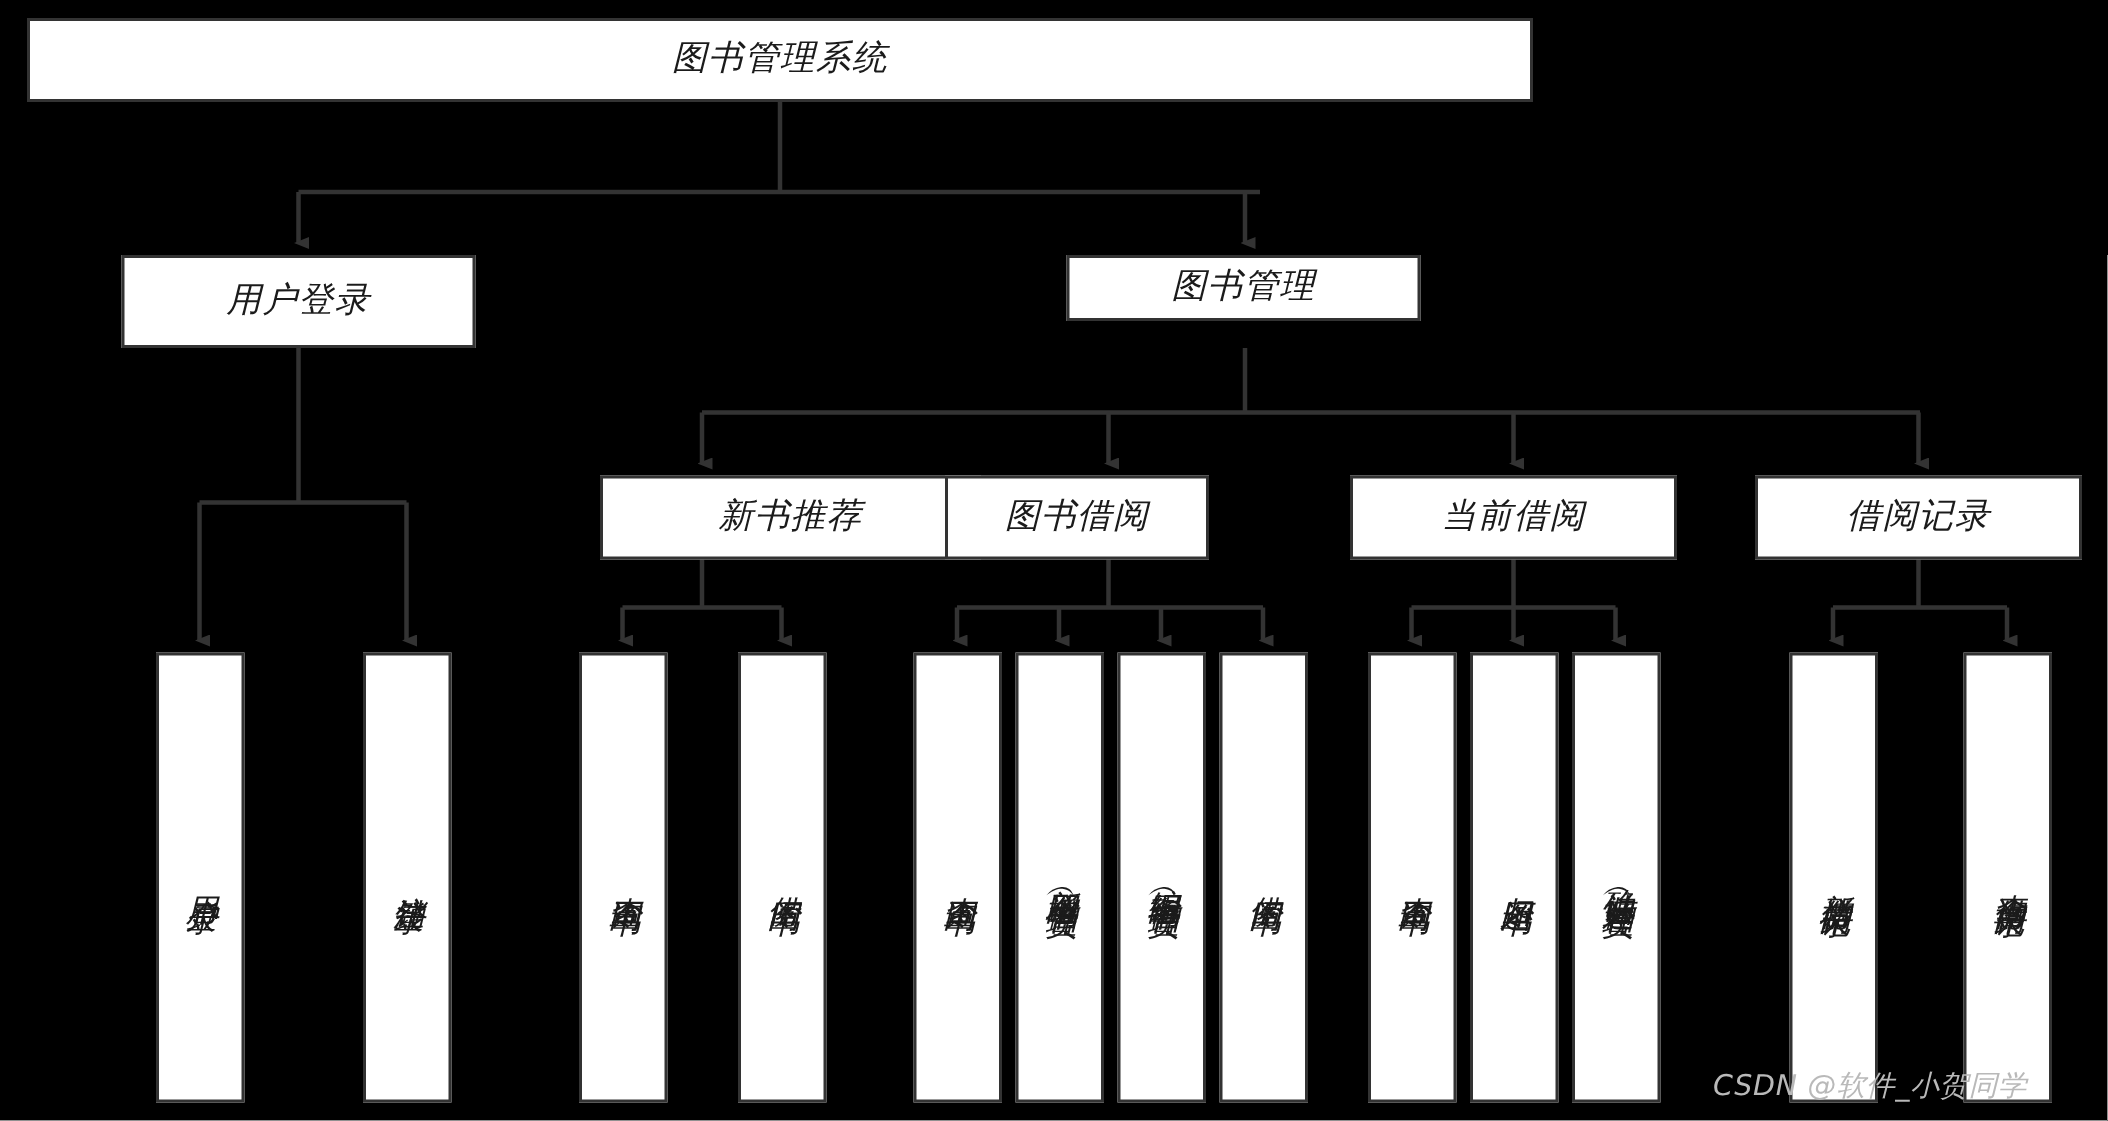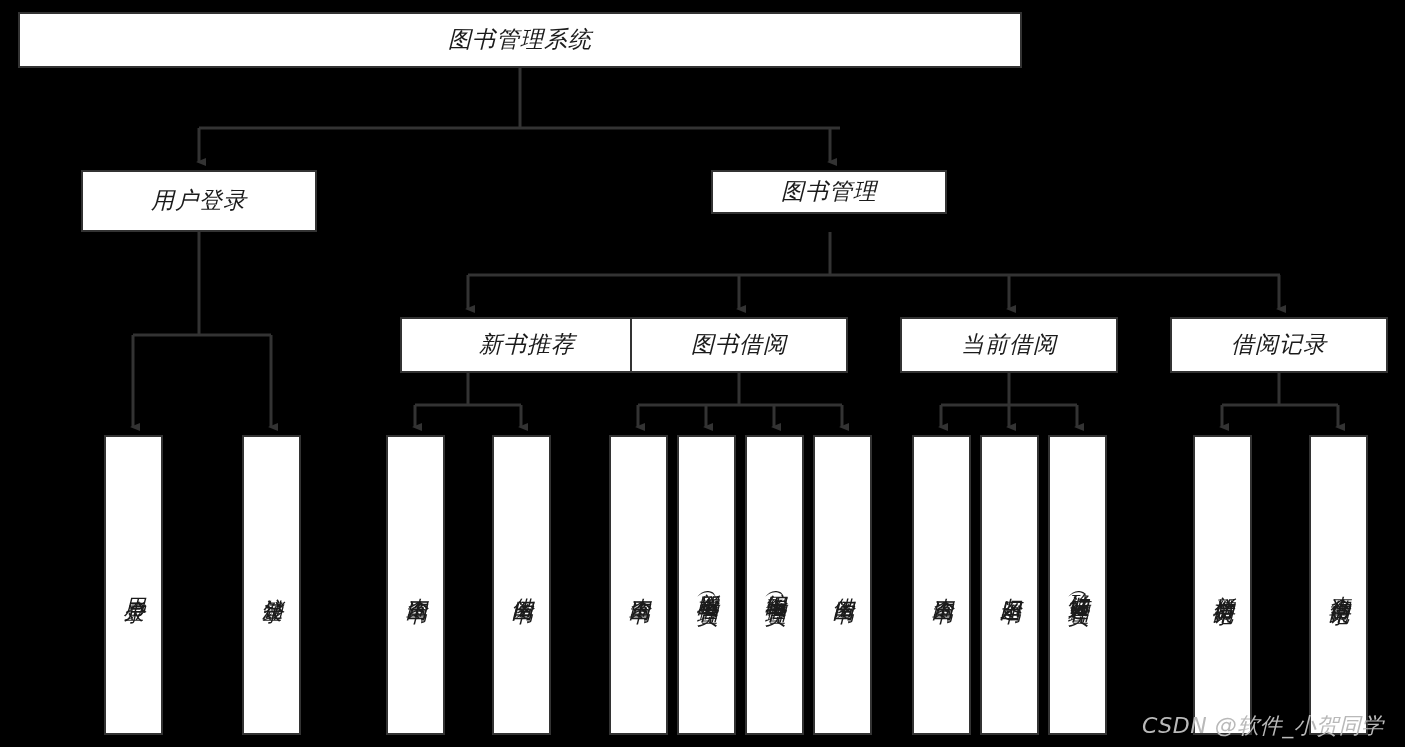--- a/index.html
+++ b/index.html
@@ -57,21 +57,21 @@
   .node.leaf .vtext {
     writing-mode: vertical-rl;
     text-orientation: upright;
     display: block;
     max-height: 100%;
   }
   .watermark {
     position: absolute;
     left: 1142px;
     top: 711px;
-    font-size: 22px;
+    font-size: 19px;
     color: #b9b9b9;
     white-space: nowrap;
     letter-spacing: 0.5px;
   }
 </style>
 </head>
 <body>
 
 <div id="canvas">
 
@@ -132,21 +132,21 @@
   <div class="node horiz" style="left:81px; top:170px; width:236px; height:62px;">
     <span>用户登录</span>
   </div>
   <div class="node horiz" style="left:711px; top:170px; width:236px; height:44px;">
     <span>图书管理</span>
   </div>
 
   <div class="node horiz" style="left:360px; top:317px; width:254px; height:56px;margin-left:40px;">
     <span>新书推荐</span>
   </div>
-  <div class="node horiz" style="left:630px; top:317px; width:218px; height:56px;">
+  <div class="node horiz" style="left:630px; top:317px; width:176px; height:56px;">
     <span>图书借阅</span>
   </div>
   <div class="node horiz" style="left:900px; top:317px; width:218px; height:56px;text-align:center;">
     <span>当前借阅</span>
   </div>
   <div class="node horiz" style="left:1170px; top:317px; width:218px; height:56px;">
     <span>借阅记录</span>
   </div>
 
   <div class="node leaf" style="left:104px; top:435px; width:59px; height:300px;">

